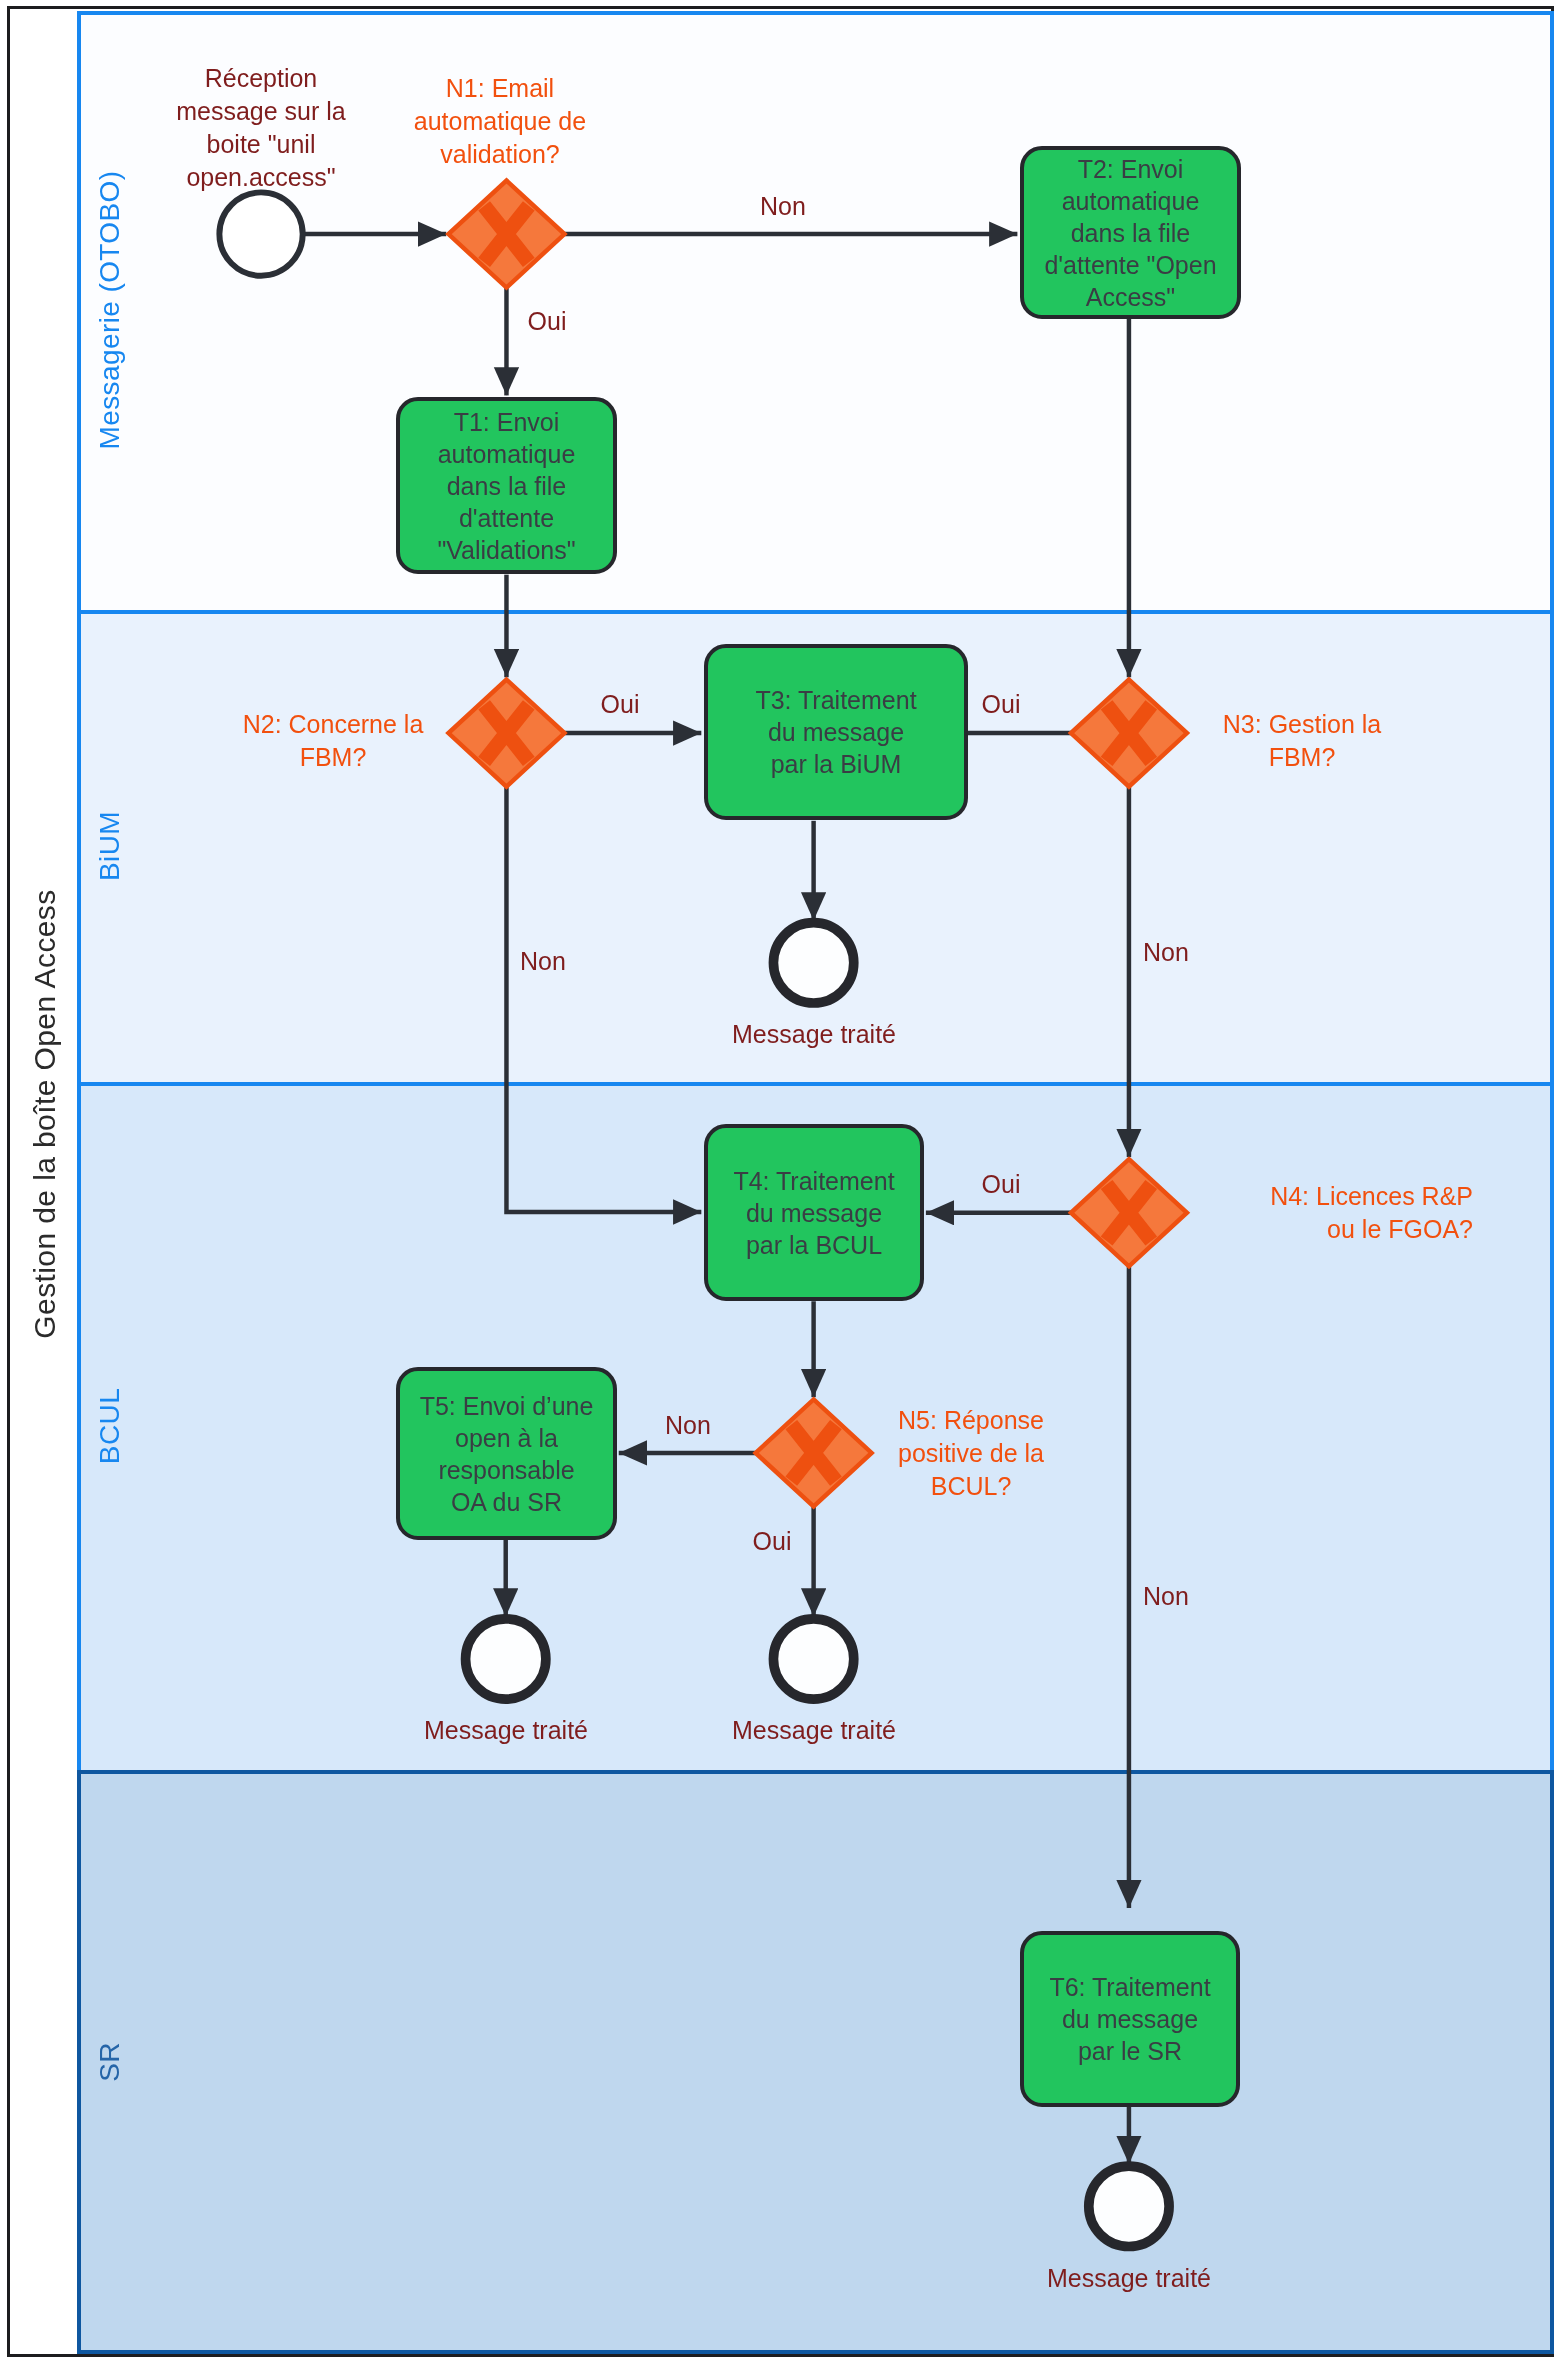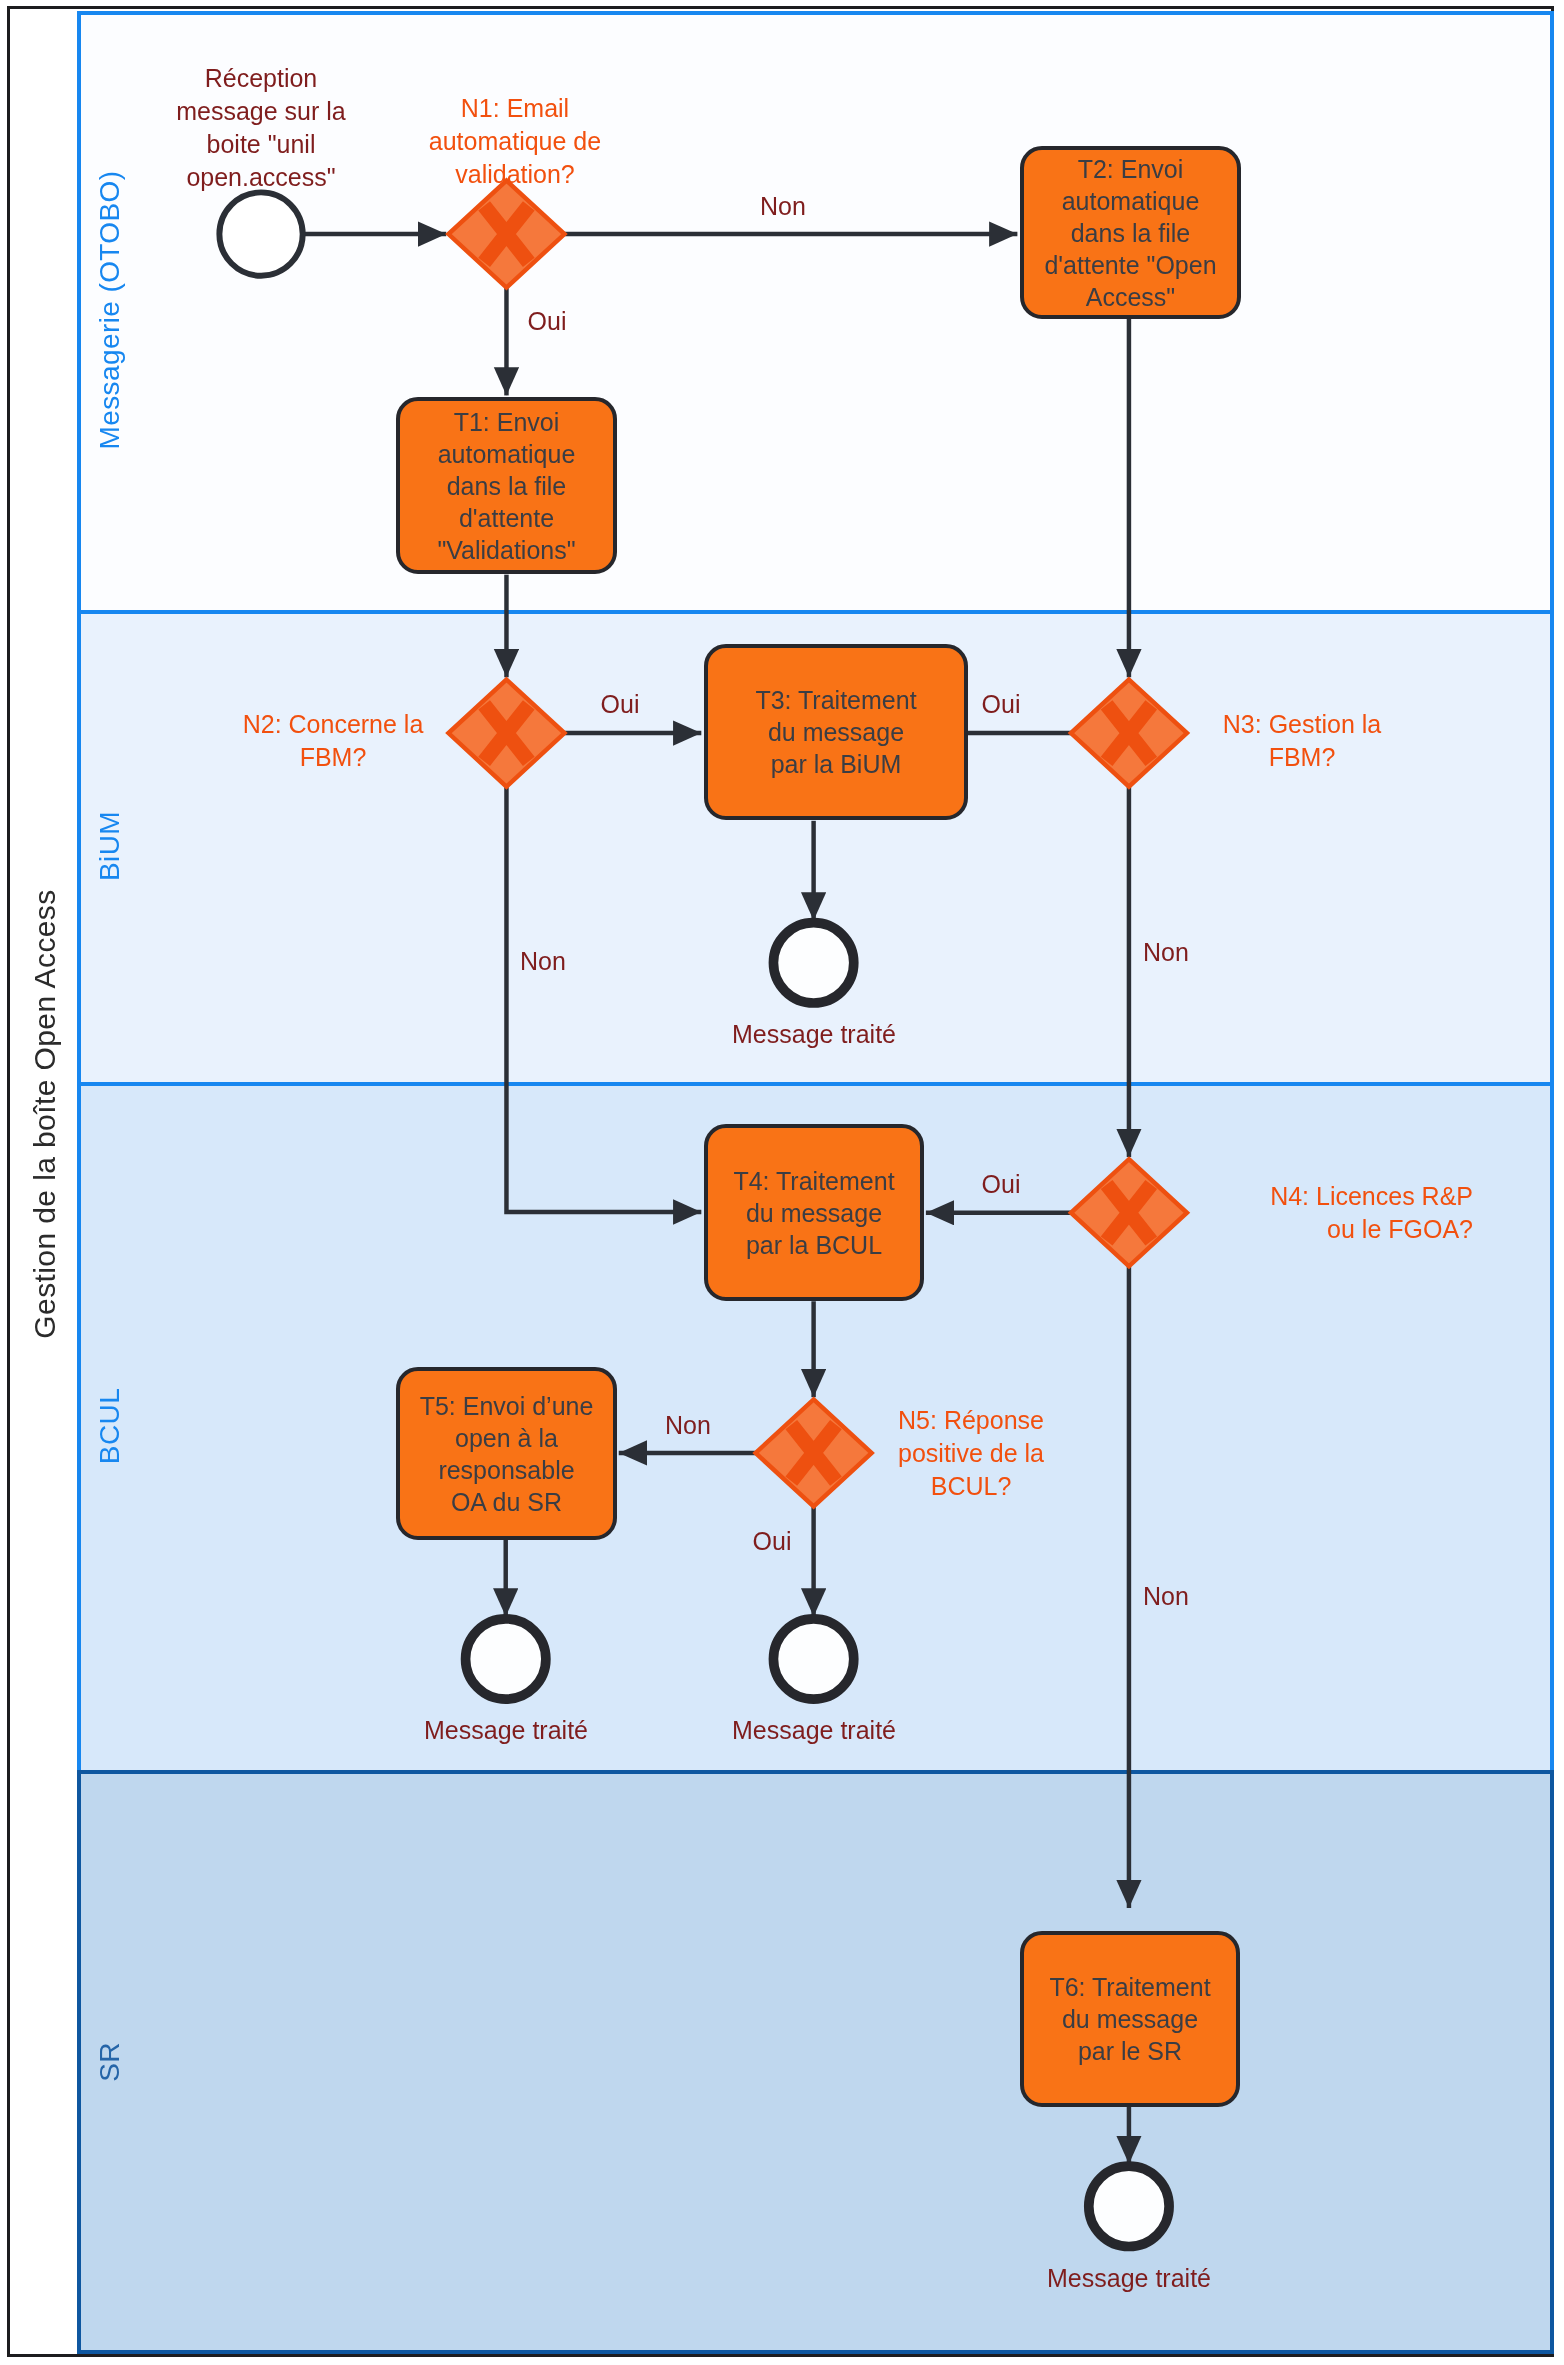--- a/index.html
+++ b/index.html
@@ -17,21 +17,21 @@
   .lane-sr{top:1770px;height:584px;background:#bfd7ee;border-color:#0e57a0;}
   
   .vlabel{transform:translate(-50%,-50%) rotate(-90deg);white-space:nowrap;
           font-size:28px;letter-spacing:0.4px;}
   .lane-label{color:#1787f0;}
   .lane-label-sr{color:#2565a8;}
   .pool-title{color:#2b2b2b;font-size:30px;}
   
   svg.layer{left:0;top:0;pointer-events:none;}
   
-  .task{box-sizing:border-box;background:#f97316;border:4.5px solid #26272c;border-radius:22px;
+  .task{box-sizing:border-box;background:#22c55e;border:4.5px solid #26272c;border-radius:22px;
         display:flex;align-items:center;justify-content:center;text-align:center;
         font-size:25px;line-height:32px;color:#3a3d44;white-space:pre-line;}
   
   .txt{transform:translate(-50%,-50%);text-align:center;font-size:25px;line-height:33px;
        white-space:pre-line;color:#7f1d1d;}
   .gw-label{color:#f2500e;}
   .edge-label{font-size:25px;}
 </style>
 </head>
 <body>
@@ -122,21 +122,21 @@
 OA du SR</div>
 <div class="abs task" style="left:1020px;top:1910px;width:220px;height:176px;margin-top:21px;">T6: Traitement
 du message
 par le SR</div>
 
 <div class="abs txt" style="left:261px;top:128px;width:268px;">Réception
 message sur la
 boite "unil
 open.access"</div>
 
-<div class="abs txt gw-label" style="left:515px;top:121px;width:283px;margin-top:20px;">N1: Email
+<div class="abs txt gw-label" style="left:500px;top:121px;width:283px;">N1: Email
 automatique de
 validation?</div>
 <div class="abs txt gw-label" style="left:333px;top:741px;width:268px;">N2: Concerne la
 FBM?</div>
 <div class="abs txt gw-label" style="left:1302px;top:741px;width:268px;">N3: Gestion la
 FBM?</div>
 <div class="abs txt gw-label" style="left:1324px;top:1213px;width:298px;text-align:right;">N4: Licences R&amp;P
 ou le FGOA?</div>
 <div class="abs txt gw-label" style="left:971px;top:1453px;width:238px;">N5: Réponse
 positive de la

